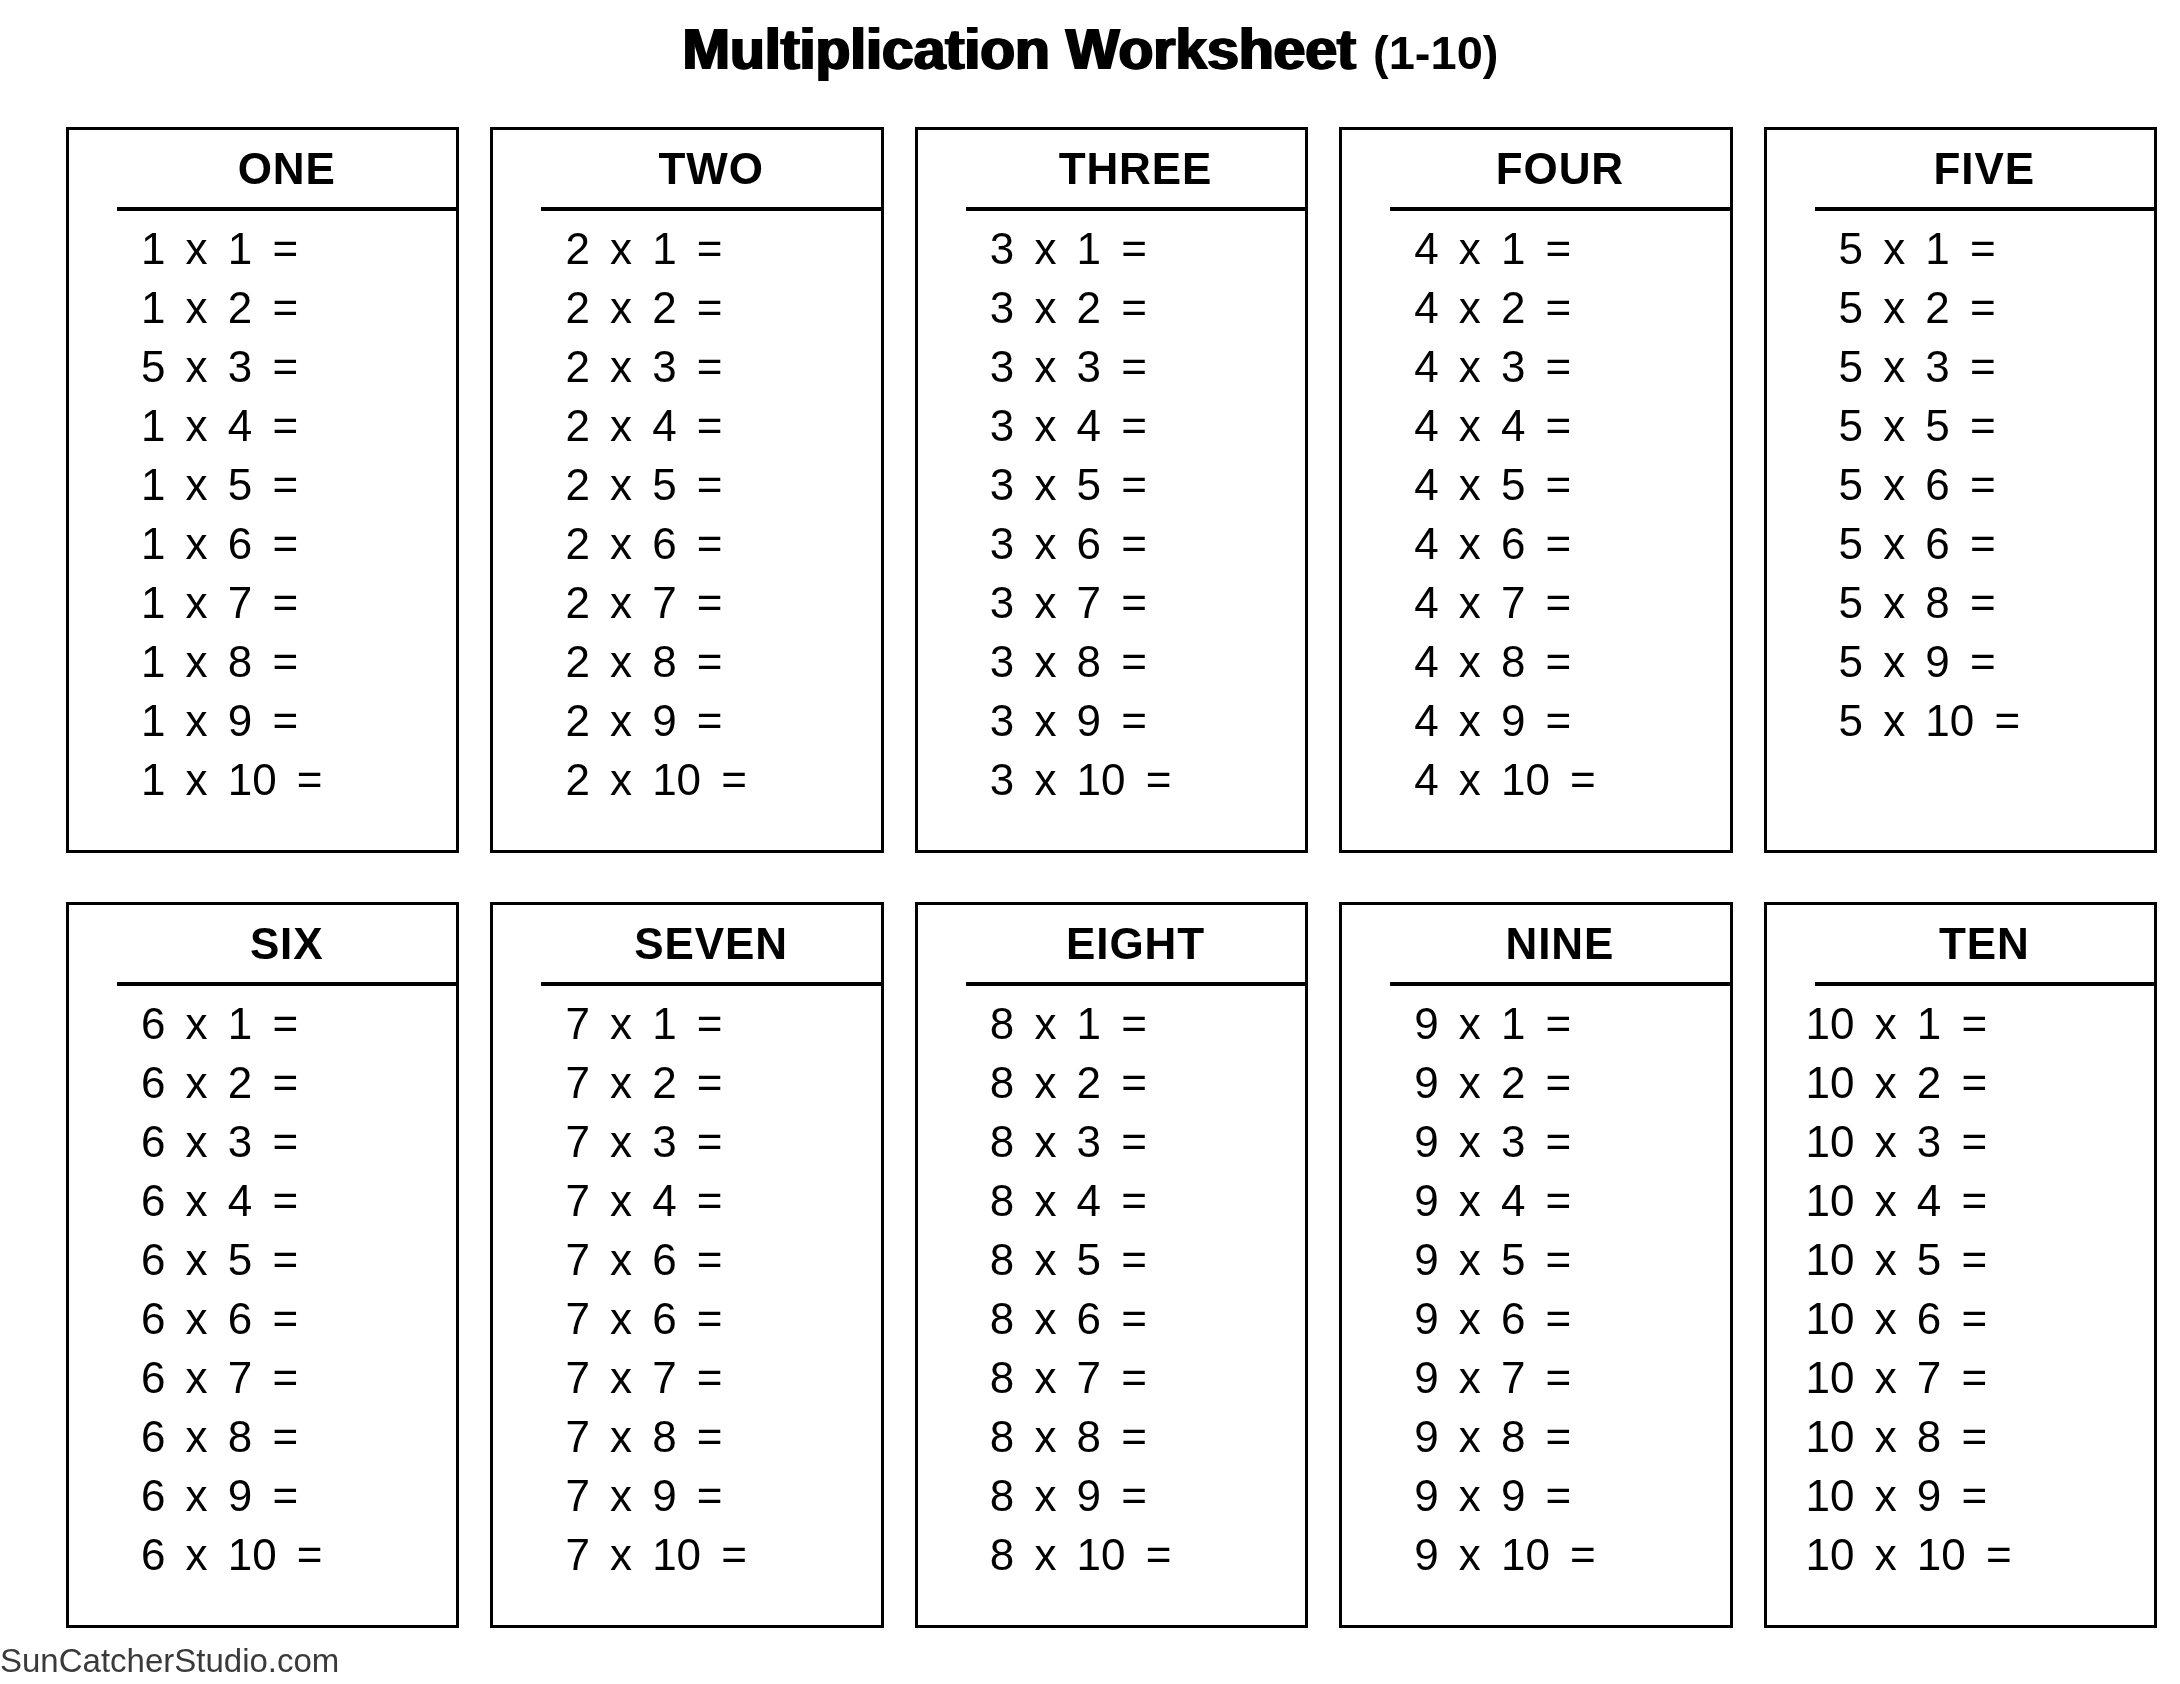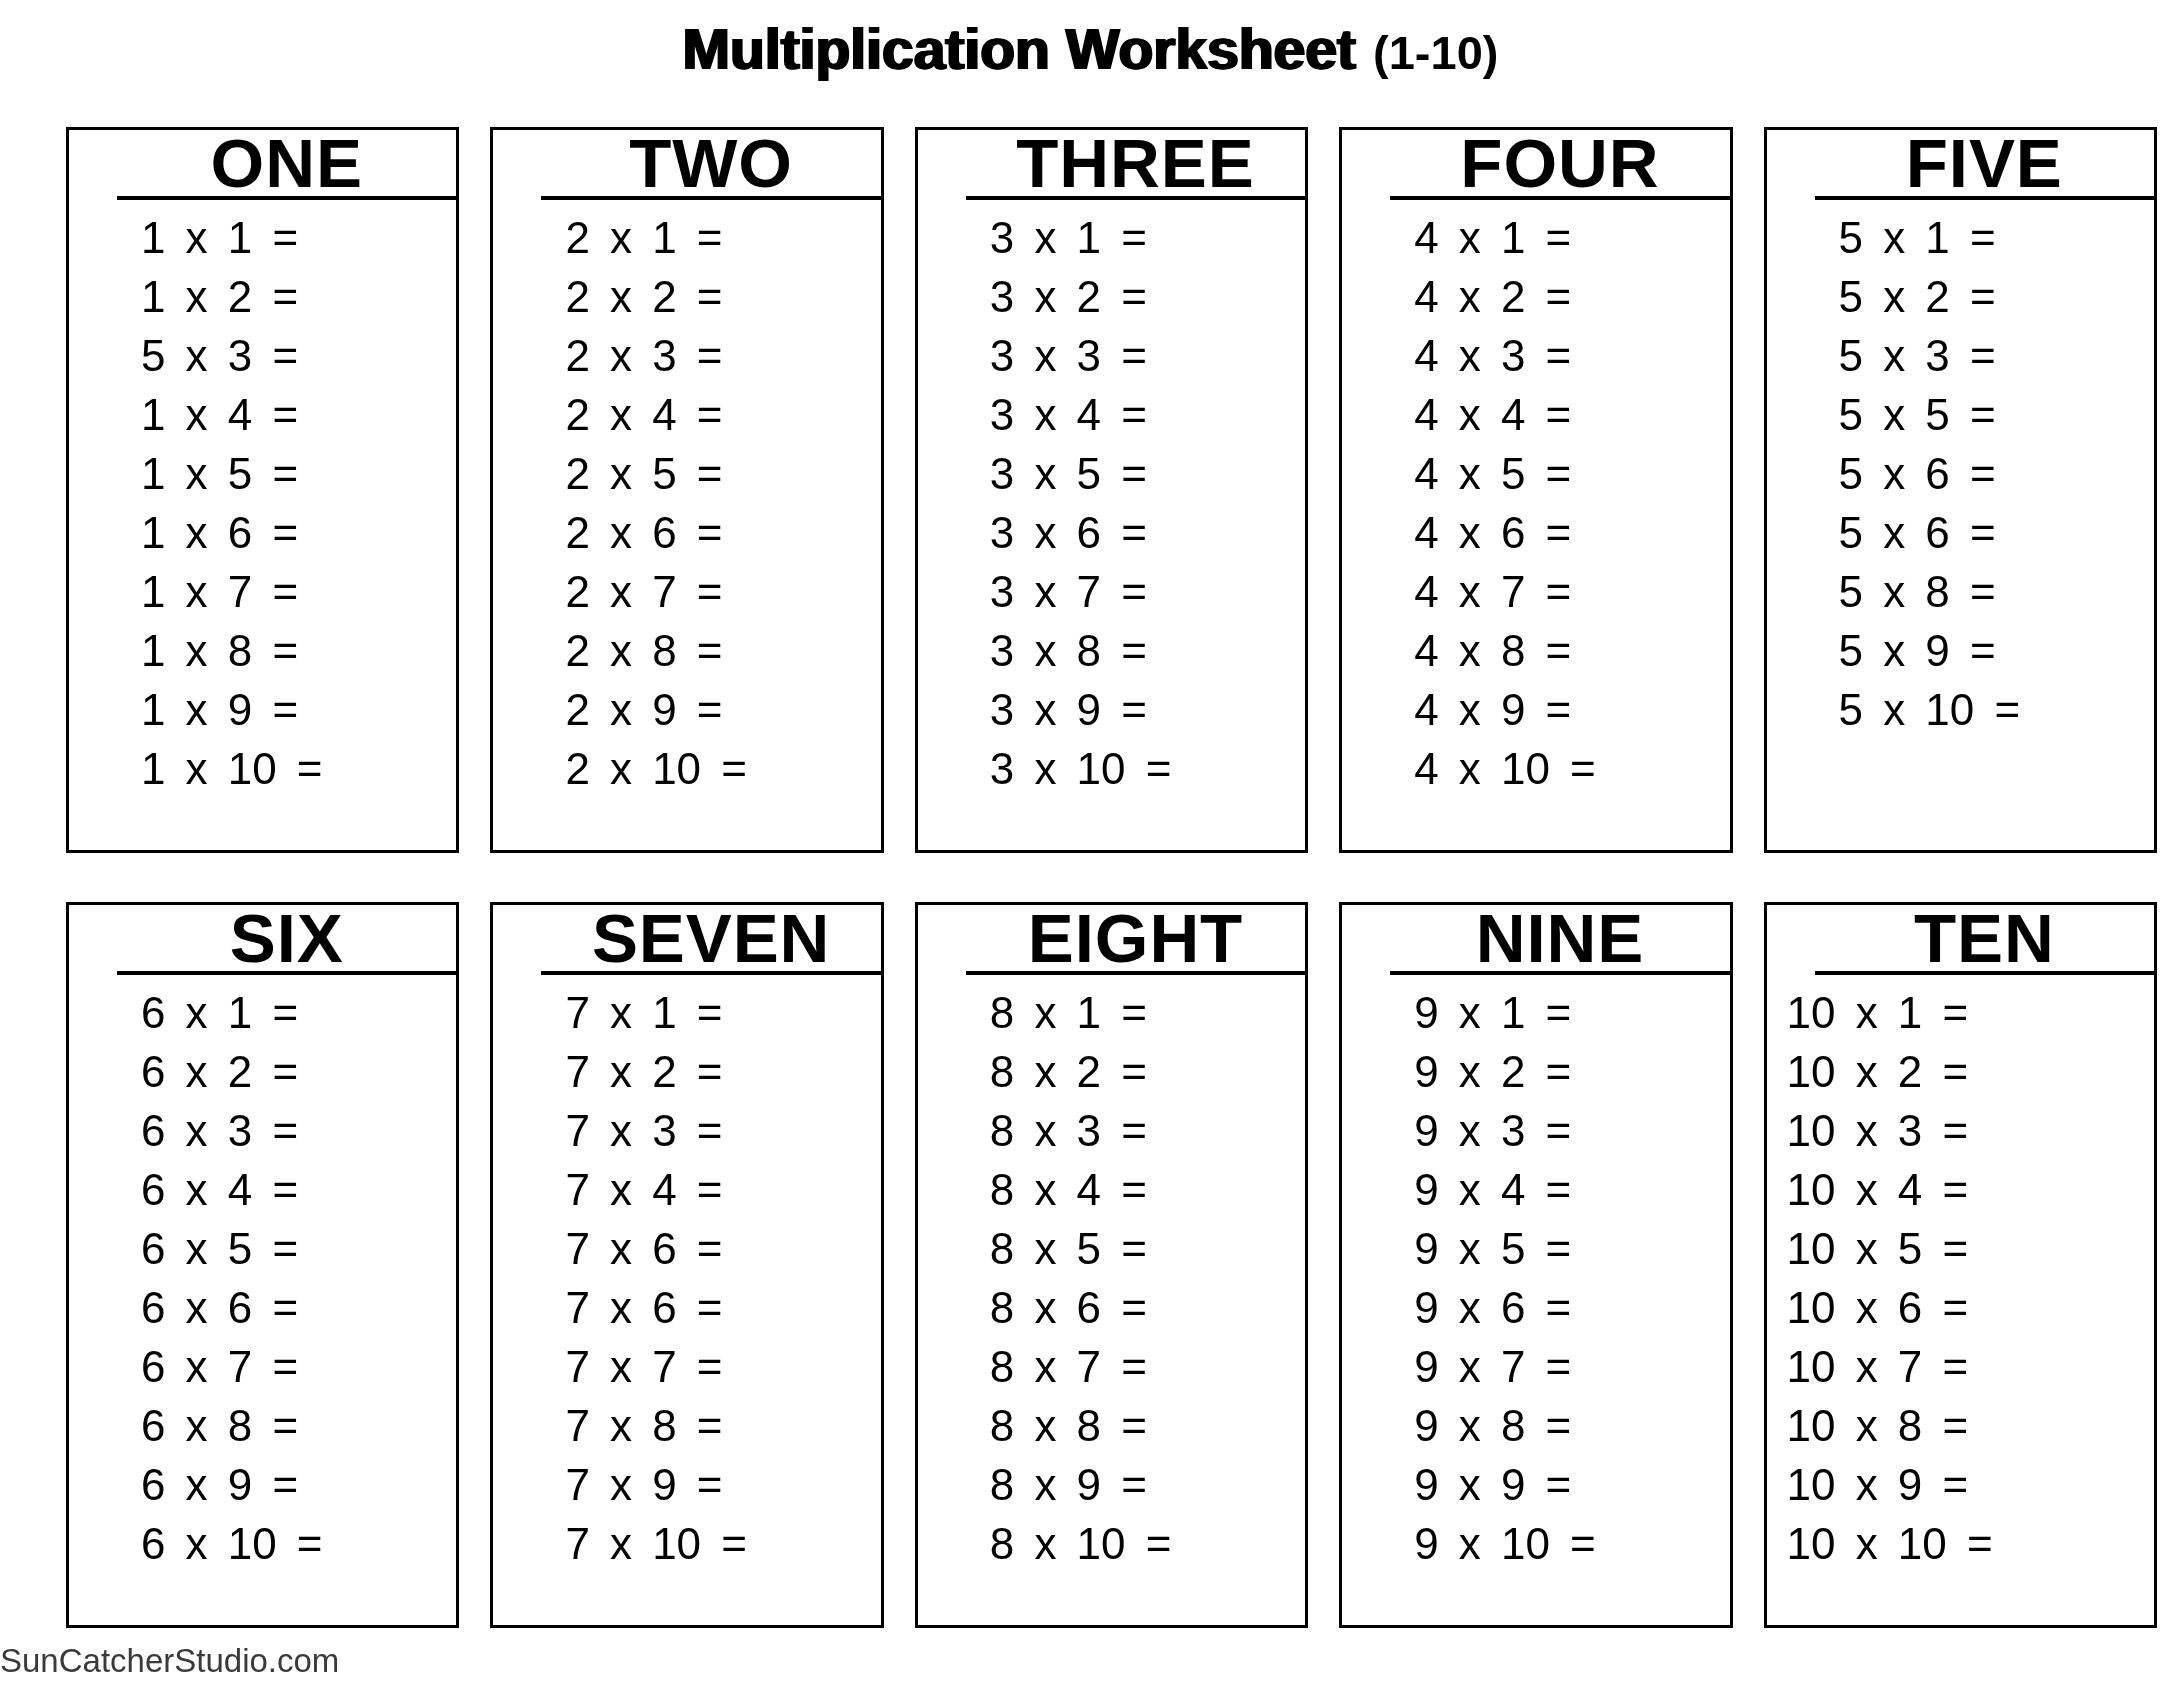--- a/index.html
+++ b/index.html
@@ -43,38 +43,38 @@
   }
   .column {
     border: 3.4px solid #000;
     background: #fff;
     height: 726px;
     box-sizing: border-box;
     display: flex;
     flex-direction: column;
   }
   .col-header {
-    height: 70px;
+    height: 81px;
     box-sizing: border-box;
     border-bottom: 4.3px solid #000;
     display: flex;
     align-items: center;
     justify-content: center;
-    font-size: 69px;
+    font-size: 44px;
     font-weight: 700;
     letter-spacing: 0.9px;
     margin-left: 48px;
   }
   .col-body {
     flex: 1;
     padding: 8.5px 0 0 72px;
     box-sizing: border-box;
   }
   .col-body.body-ten {
-    padding-left: 20px;
+    padding-left: 39px;
   }
   .row {
     height: 59px;
     display: flex;
     align-items: center;
     font-size: 44px;
     font-weight: 400;
     word-spacing: 0.18em;
     white-space: nowrap;
   }

